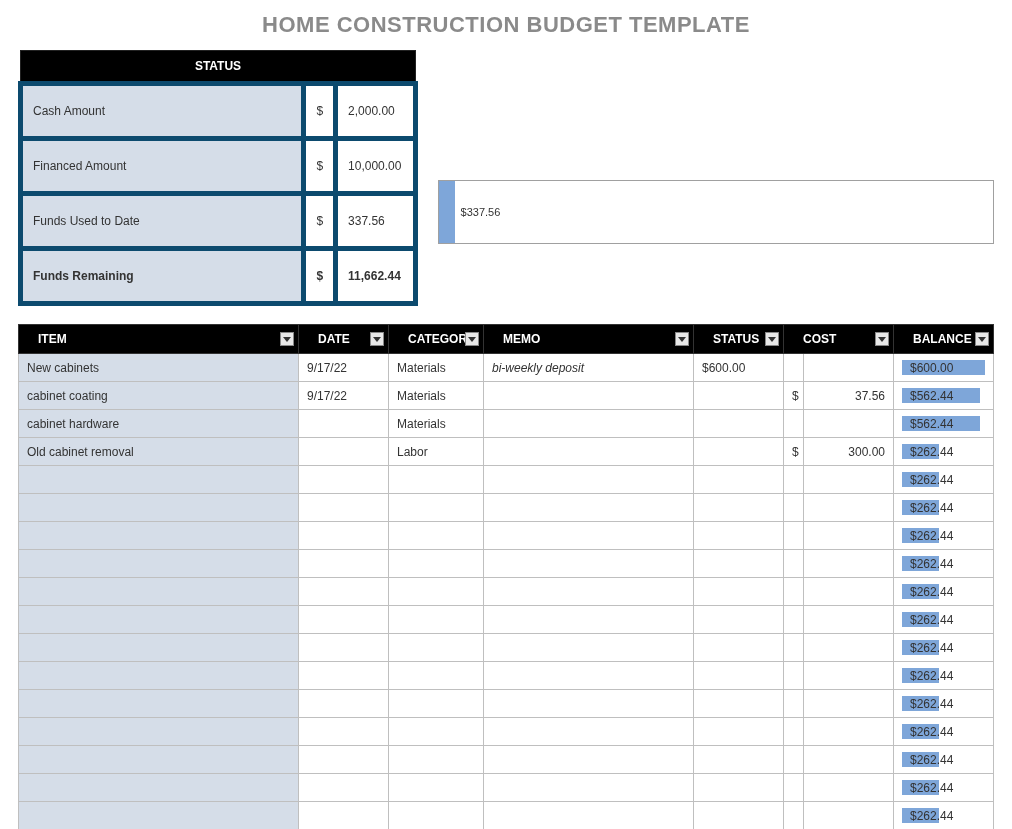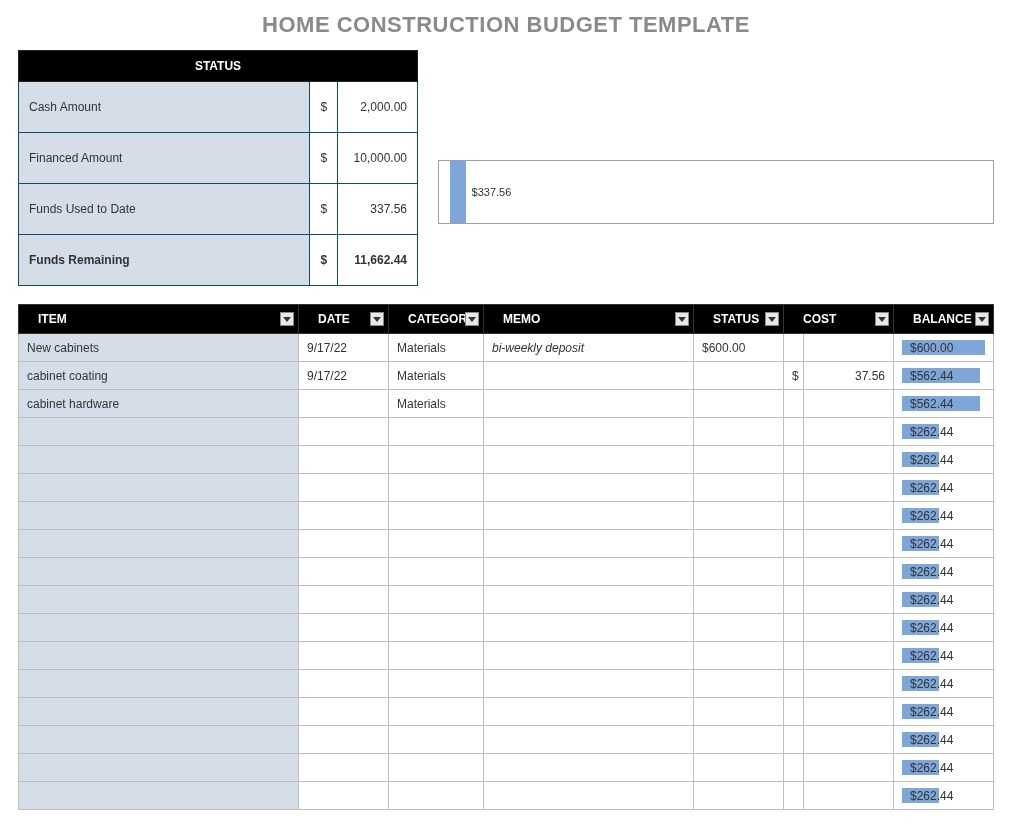--- a/index.html
+++ b/index.html
@@ -32,39 +32,39 @@
   }
   .status-header {
     background: #000;
     color: #fff;
     font-weight: 700;
     text-align: center;
     padding: 8px 10px;
     border: 1px solid #222;
   }
   .status-table td {
-    border: 1px solid #0c4a6e;
+    border: 5px solid #0c4a6e;
     padding: 18px 10px;
     font-size: 12px;
   }
   .status-label { background: #d5dde8; width: 295px; }
   .status-cur   { background: #fff; width: 25px; text-align: left; border-right: none; }
-  .status-val   { background: #fff; width: 80px; text-align: right; border-left: none; }
+  .status-val   { background: #fff; width: 80px; border-left: none; }
   .bold { font-weight: 700; }
   
   .chart-box {
     flex: 1;
     border: 1px solid #a0a0a0;
     height: 64px;
     position: relative;
     margin-bottom: 62px;
   }
   .chart-bar {
     position: absolute;
-    left: 11px; top: 0; bottom: 0;
+    left: 0; top: 0; bottom: 0;
     background: #7ea6d9;
   }
   .chart-label {
     position: absolute;
     left: 100%;
     top: 50%;
     transform: translateY(-50%);
     margin-left: 6px;
     font-size: 11px;
     white-space: nowrap;
@@ -243,20 +243,36 @@
         <td class="col-cost-val"></td>
         <td class="col-balance">
           <div class="bal-wrap">
             <div class="bal-bar" style="width:94%"></div>
             <span class="bal-cur">$</span>
             <span class="bal-val">562.44</span>
           </div>
         </td>
       </tr>
       <tr>
+        <td class="col-item">Old cabinet removal</td>
+        <td class="col-date"></td>
+        <td class="col-category">Labor</td>
+        <td class="col-memo"></td>
+        <td class="col-budget"></td>
+        <td class="col-cost-cur">$</td>
+        <td class="col-cost-val">300.00</td>
+        <td class="col-balance">
+          <div class="bal-wrap">
+            <div class="bal-bar" style="width:44%"></div>
+            <span class="bal-cur">$</span>
+            <span class="bal-val">262.44</span>
+          </div>
+        </td>
+      </tr>
+      <tr>
         <td class="col-item"></td>
         <td class="col-date"></td>
         <td class="col-category"></td>
         <td class="col-memo"></td>
         <td class="col-budget"></td>
         <td class="col-cost-cur"></td>
         <td class="col-cost-val"></td>
         <td class="col-balance">
           <div class="bal-wrap">
             <div class="bal-bar" style="width:44%"></div>

